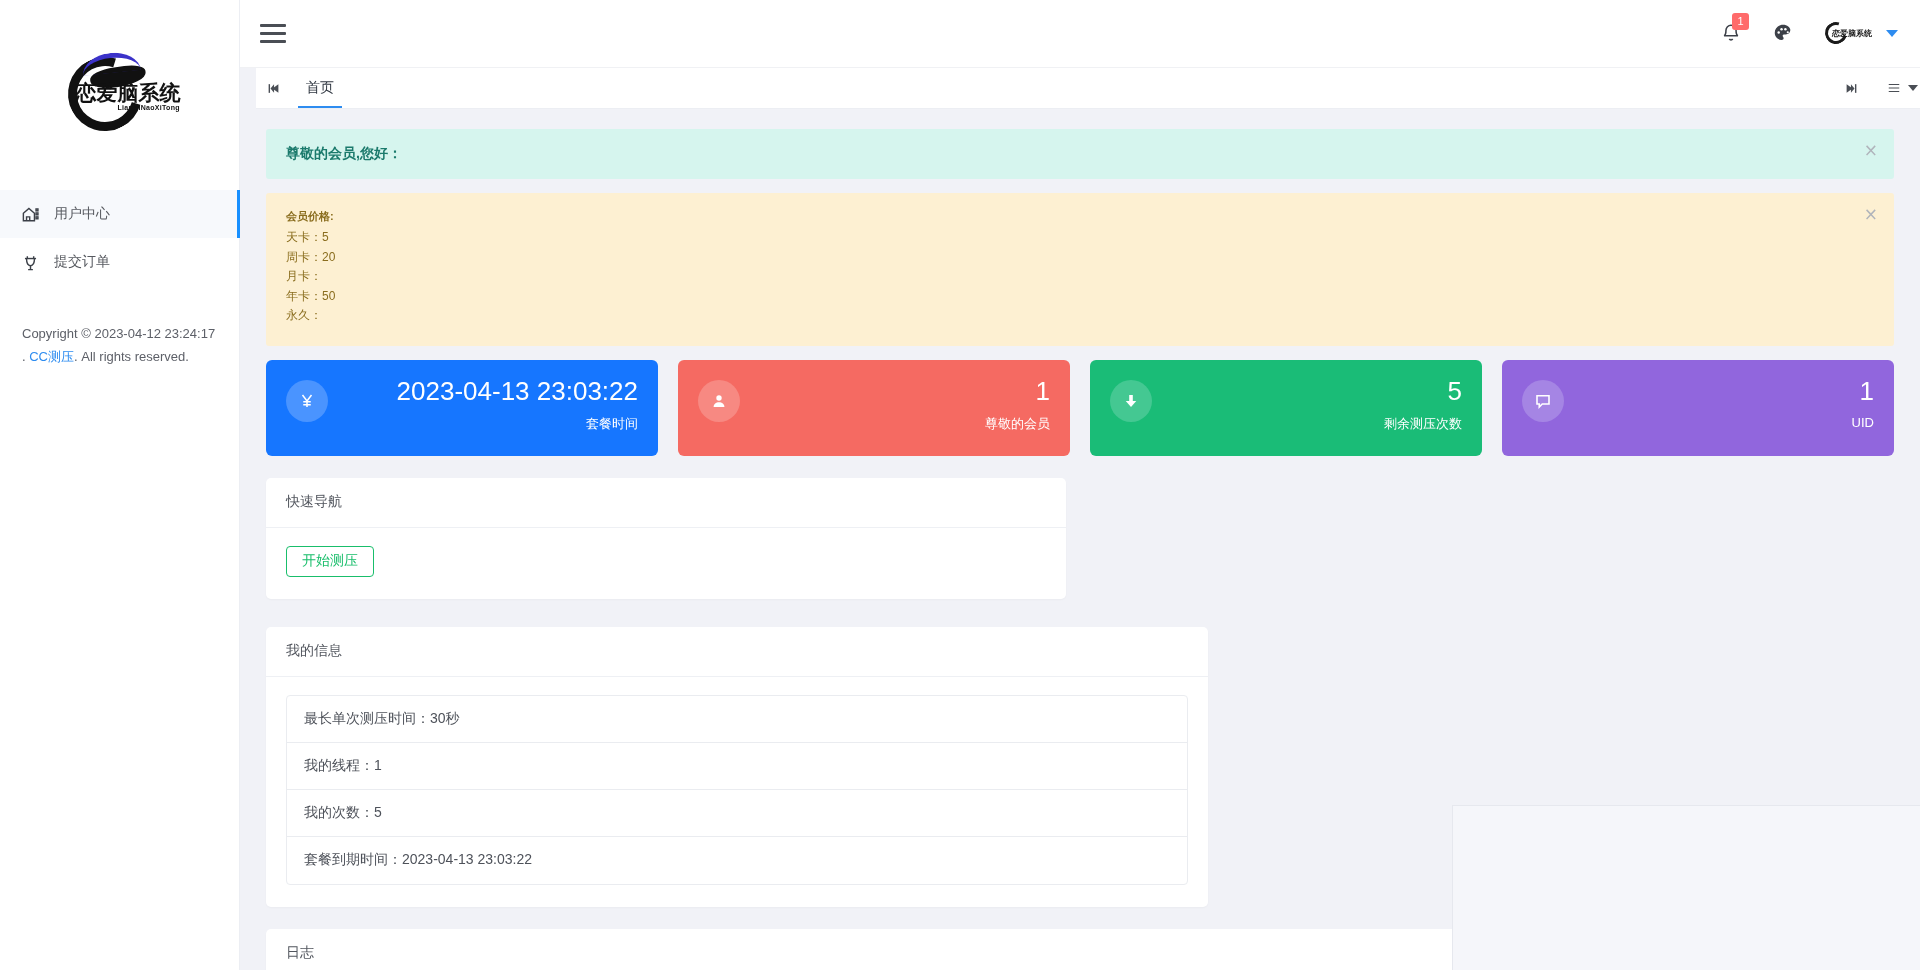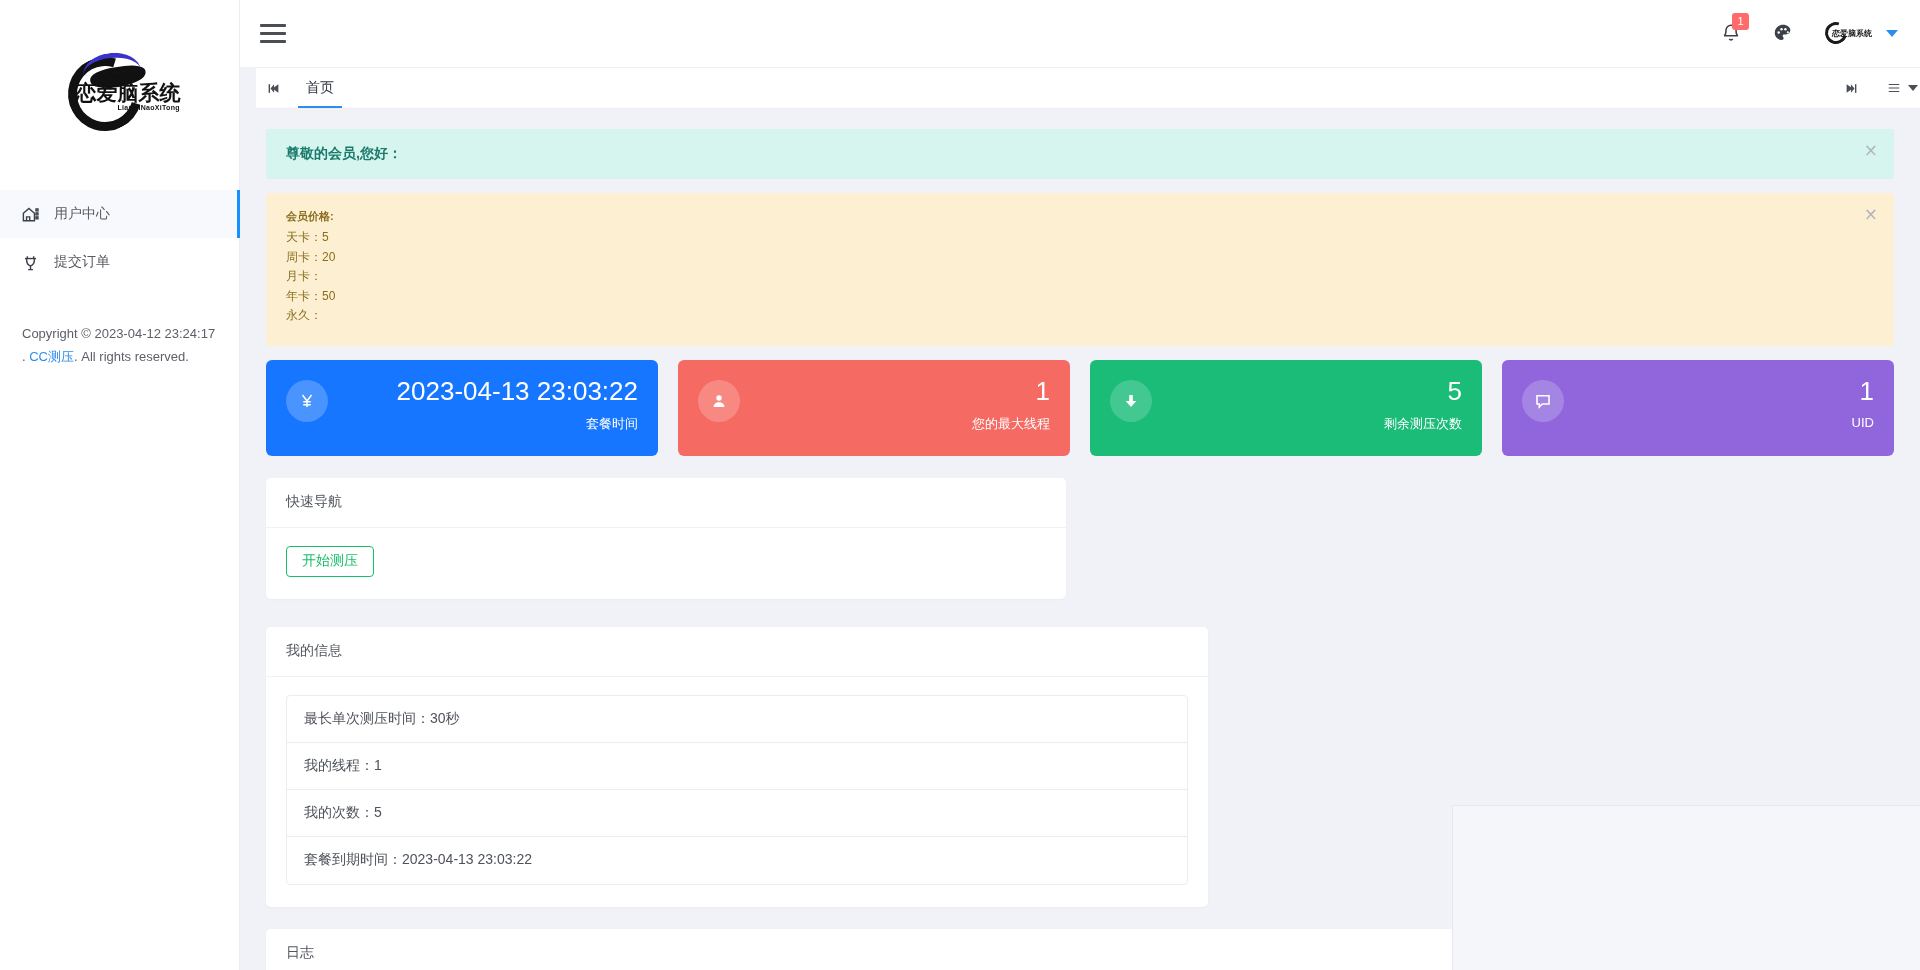--- a/index.html
+++ b/index.html
@@ -414,21 +414,21 @@
         </div>
 
         <div class="stat stat-red">
           <div class="circ">
             <svg width="18" height="18" viewBox="0 0 24 24" fill="#fff">
               <circle cx="12" cy="8" r="3.6"></circle>
               <path d="M4.8 20 c0-4.1 3.2-6.4 7.2-6.4 s7.2 2.3 7.2 6.4 Z"></path>
             </svg>
           </div>
           <div class="val">1</div>
-          <div class="lbl">您的最大线程</div>
+          <div class="lbl">尊敬的会员</div>
         </div>
 
         <div class="stat stat-green">
           <div class="circ">
             <svg width="18" height="18" viewBox="0 0 24 24" fill="#fff">
               <rect x="9.6" y="4" width="4.8" height="9"></rect>
               <path d="M5 12 L12 20 L19 12 Z"></path>
             </svg>
           </div>
           <div class="val">5</div>

